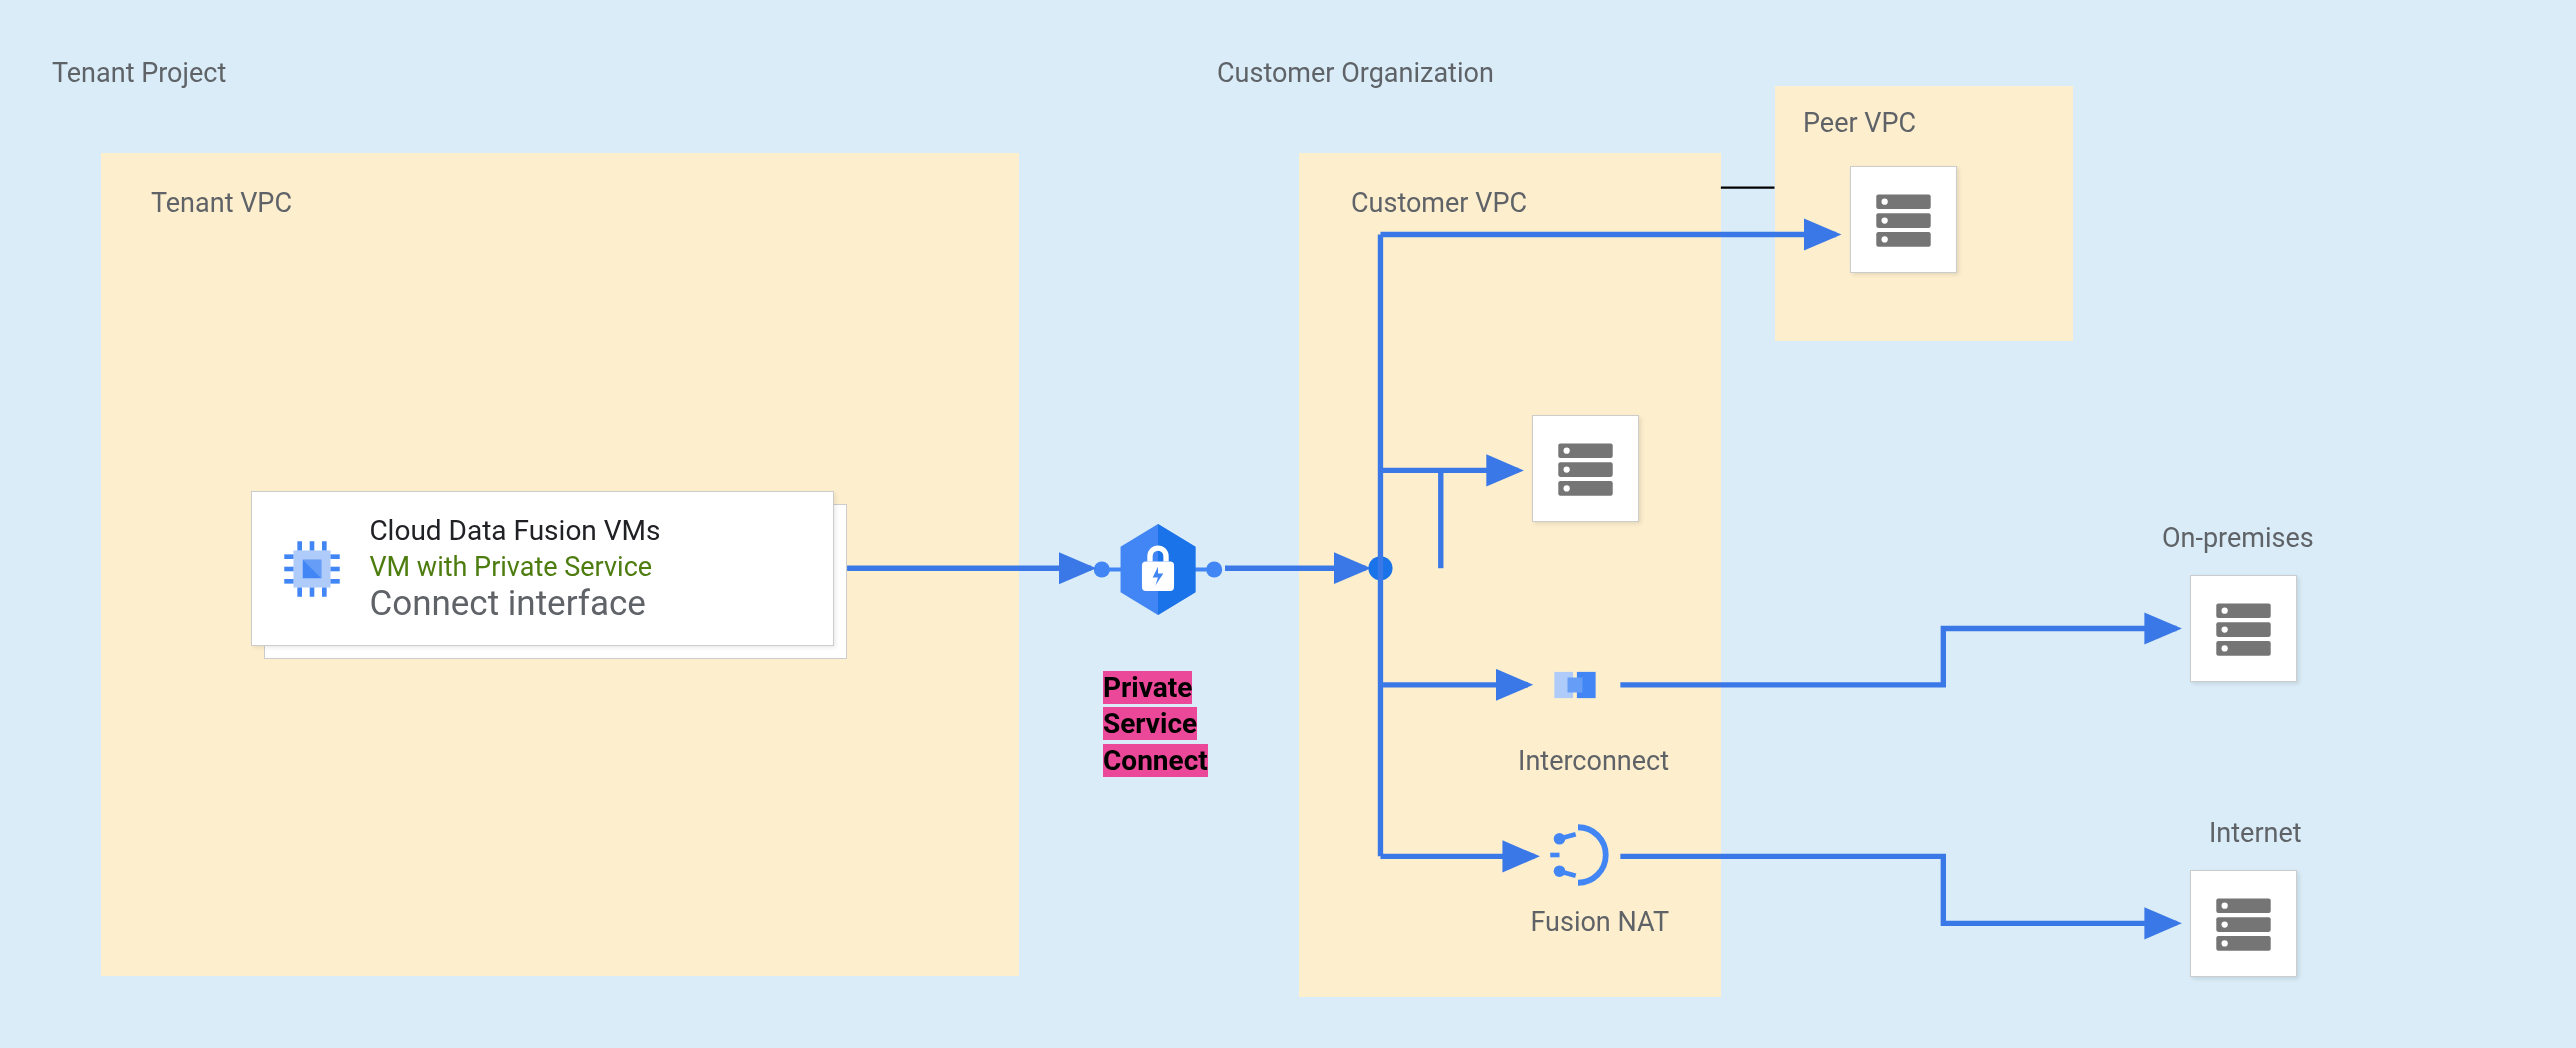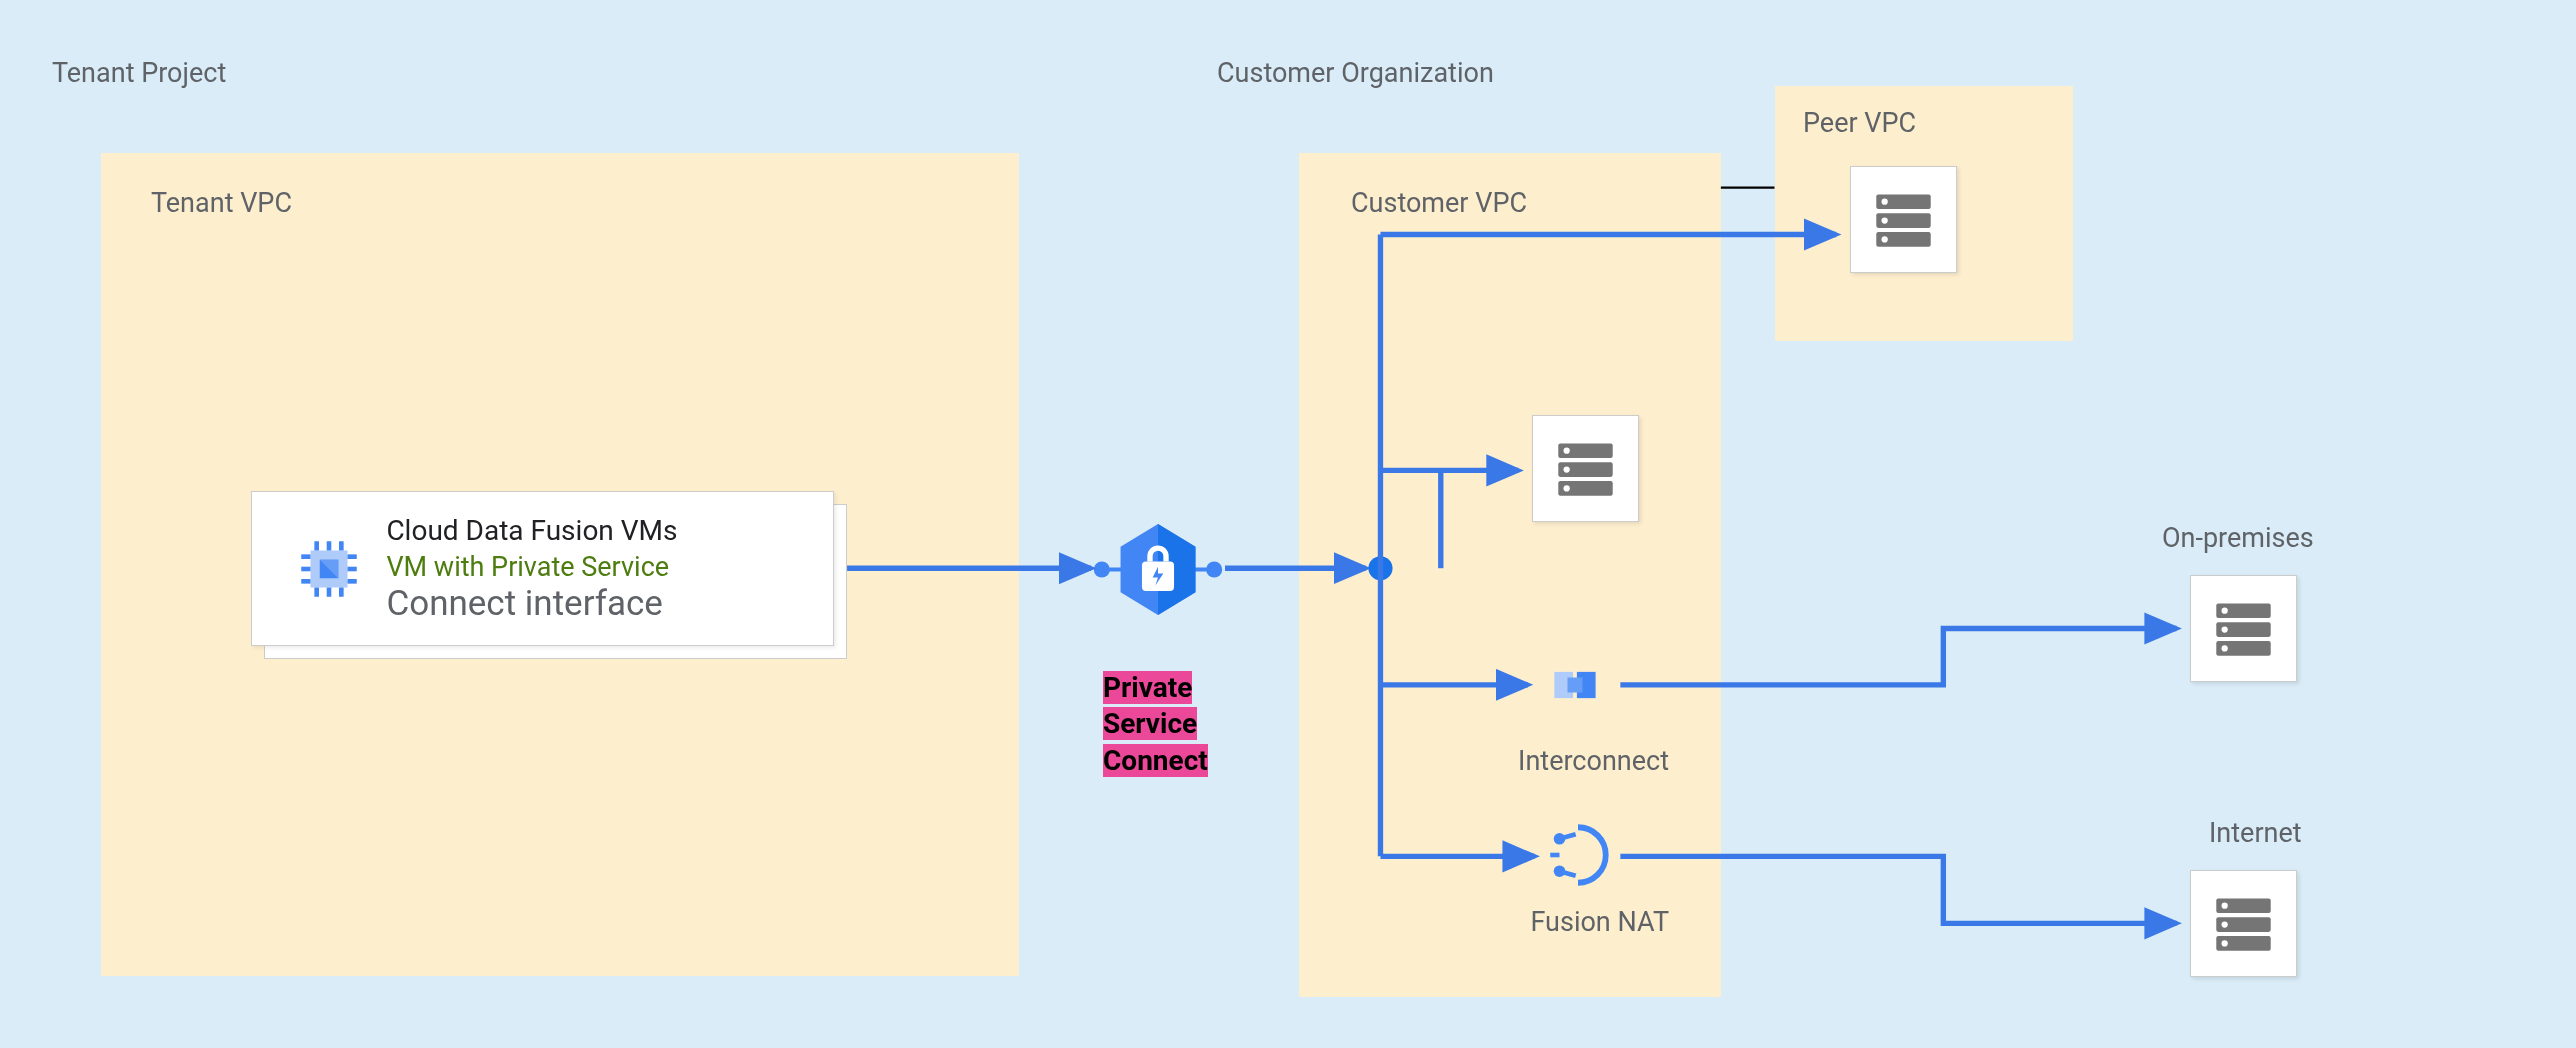--- a/index.html
+++ b/index.html
@@ -67,21 +67,21 @@
 
   <div class="label" style="left:1217px; top:56px;">Customer Organization</div>
 
   <div class="box" style="left:1299px; top:153px; width:422px; height:844px;"></div>
   <div class="label" style="left:1328px; top:186px;margin-left:23px;">Customer VPC</div>
 
   <div class="box" style="left:1775px; top:86px; width:298px; height:255px;"></div>
   <div class="label" style="left:1803px; top:106px;">Peer VPC</div>
 
   <div class="vm-card-back" style="left:264px; top:504px; width:583px; height:155px;"></div>
-  <div class="vm-card" style="left:251px; top:491px; width:583px; height:155px; display:flex; align-items:center; padding:0 37px;">
+  <div class="vm-card" style="left:251px; top:491px; width:583px; height:155px; display:flex; align-items:center; padding:0 20px;">
     <div style="flex:0 0 80px; display:flex; align-items:center; justify-content:center;">
       <svg width="74" height="74" viewBox="0 0 48 48">
         <rect x="12" y="12" width="24" height="24" fill="#aecbfa"></rect>
         <rect x="18" y="18" width="12" height="12" fill="#4285f4"></rect>
         <path d="M18 18 L30 30 M30 18 L30 30 L18 30" fill="none"></path>
         <polygon points="18,18 30,18 30,30" fill="#669df6"></polygon>
         <g stroke="#4285f4" stroke-width="3">
           <line x1="16" y1="6" x2="16" y2="12"></line>
             <line x1="24" y1="6" x2="24" y2="12"></line>
             <line x1="32" y1="6" x2="32" y2="12"></line>

